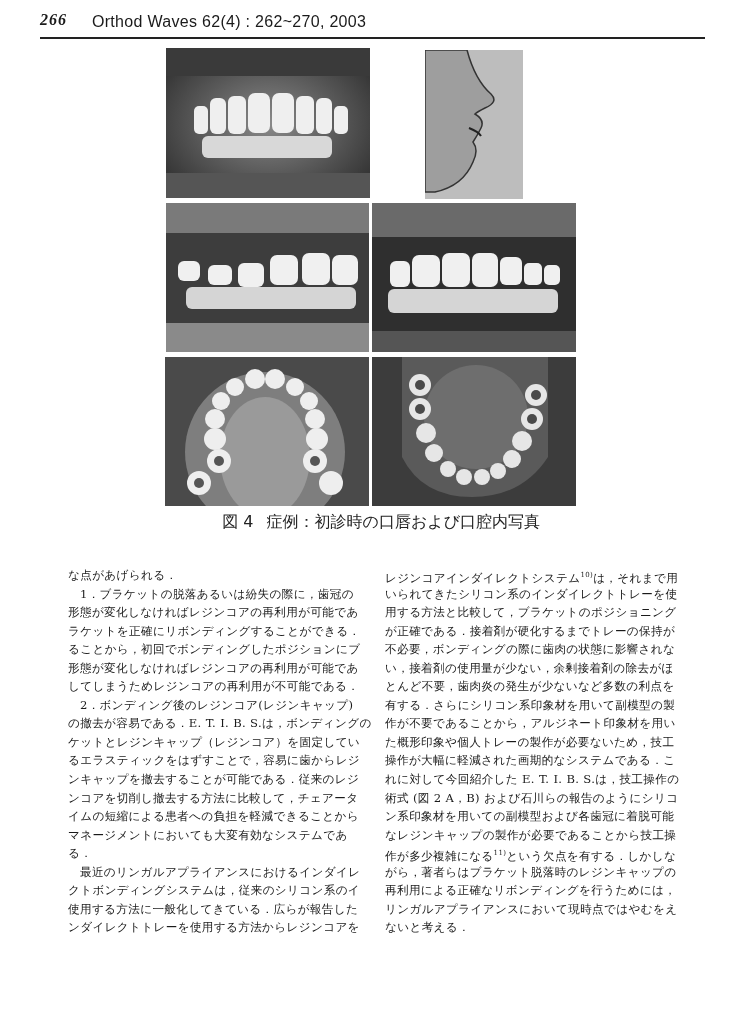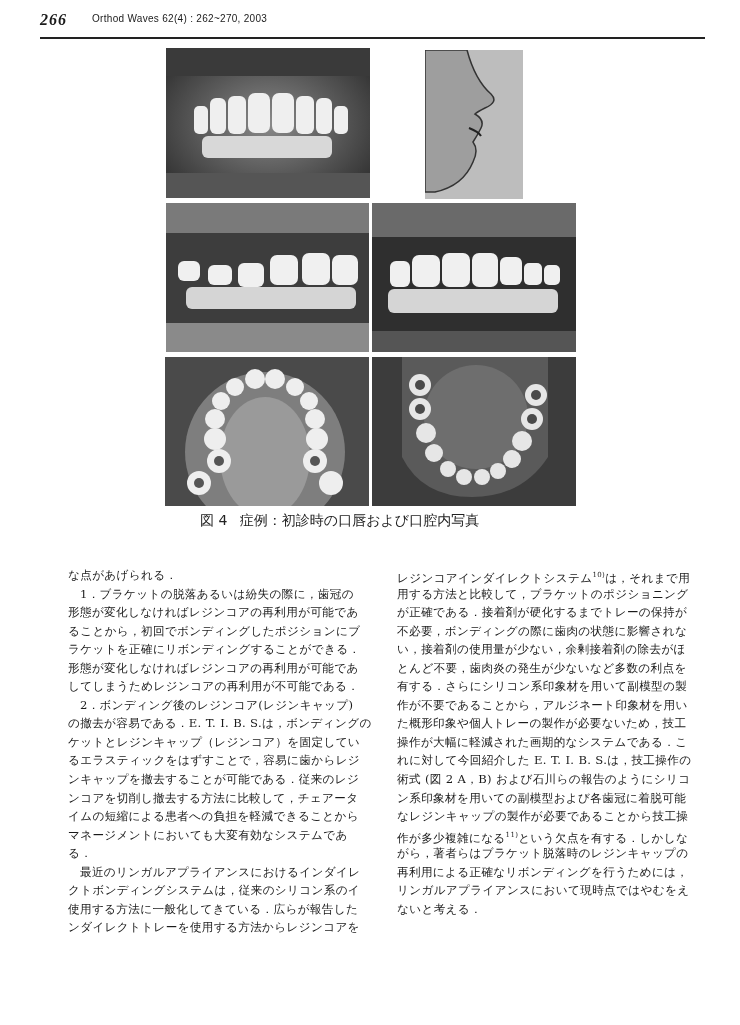--- a/index.html
+++ b/index.html
@@ -2,33 +2,33 @@
 <html><head>
 <meta charset="utf-8">
 <style>
   html, body { margin:0; padding:0; background:#ffffff; }
   body { width:740px; height:1025px; position:relative; overflow:hidden;
          font-family:"DejaVu Serif", serif; color:#1a1a1a; }
   .header { position:absolute; left:40px; top:11px; width:665px; height:22px; }
   .page-num { position:absolute; left:0; top:0; font-family:"Liberation Serif", serif;
               font-weight:bold; font-style:italic; font-size:16px; letter-spacing:1px; }
   .journal { position:absolute; left:52px; top:2px; font-family:"Liberation Sans", sans-serif;
-             font-size:10px; letter-spacing:0.3px; }
+             font-size:16px; letter-spacing:0.3px; }
   .rule { position:absolute; left:40px; top:37px; width:665px; height:2px; background:#222; }
 
   .photo { position:absolute; overflow:hidden; }
   .photo svg { display:block; width:100%; height:100%; }
 
-  .caption { position:absolute; left:200px; top:512px; width:340px; text-align:left;
-             font-family:"DejaVu Sans", sans-serif; font-size:14px; color:#222; }
+  .caption { position:absolute; left:200px; top:512px; width:340px; text-align:right;
+             font-family:"DejaVu Sans", sans-serif; font-size:16px; color:#222; }
   .caption .fig { margin-right:8px; }
 
   .col { position:absolute; top:566px; font-size:11.6px; line-height:18.55px; letter-spacing:0.35px; }
   .col.left { left:40px; width:318px;margin-left:28px; }
-  .col.right { left:385px; width:322px;margin-left:12px; }
+  .col.right { left:385px; width:322px; }
   .line { white-space:nowrap; height:18.55px; }
   sup { font-size:7px; vertical-align:5px; }
 </style>
 </head>
 <body>
 
 <div class="header">
   <span class="page-num">266</span>
   <span class="journal">Orthod Waves   62(4) : 262~270,  2003</span>
 </div>
@@ -167,40 +167,41 @@
 
 <div class="caption">
   <span class="fig">図 4</span>
   <span>症例：初診時の口唇および口腔内写真</span>
 </div>
 
 <div class="col left" id="colLeft">
     <div class="line">な点があげられる．</div>
     <div class="line">　1．ブラケットの脱落あるいは紛失の際に，歯冠の</div>
     <div class="line">形態が変化しなければレジンコアの再利用が可能であ</div>
+    <div class="line">ラケットを正確にリボンディングすることができる．</div>
     <div class="line">ることから，初回でボンディングしたポジションにブ</div>
-    <div class="line">ラケットを正確にリボンディングすることができる．</div>
     <div class="line">形態が変化しなければレジンコアの再利用が可能であ</div>
     <div class="line">してしまうためレジンコアの再利用が不可能である．</div>
     <div class="line">　2．ボンディング後のレジンコア(レジンキャップ)</div>
     <div class="line">の撤去が容易である．E. T. I. B. S.は，ボンディングの</div>
     <div class="line">ケットとレジンキャップ（レジンコア）を固定してい</div>
     <div class="line">るエラスティックをはずすことで，容易に歯からレジ</div>
     <div class="line">ンキャップを撤去することが可能である．従来のレジ</div>
     <div class="line">ンコアを切削し撤去する方法に比較して，チェアータ</div>
     <div class="line">イムの短縮による患者への負担を軽減できることから</div>
     <div class="line">マネージメントにおいても大変有効なシステムであ</div>
     <div class="line">る．</div>
     <div class="line">　最近のリンガルアプライアンスにおけるインダイレ</div>
     <div class="line">クトボンディングシステムは，従来のシリコン系のイ</div>
     <div class="line">使用する方法に一般化してきている．広らが報告した</div>
     <div class="line">ンダイレクトトレーを使用する方法からレジンコアを</div>
   </div>
 <div class="col right" id="colRight">
     <div class="line"><span>レジンコアインダイレクトシステム</span><sup>10)</sup><span>は，それまで用</span></div>
+    <div class="line"><span>いられてきたシリコン系のインダイレクトトレーを使</span></div>
     <div class="line"><span>用する方法と比較して，ブラケットのポジショニング</span></div>
     <div class="line"><span>が正確である．接着剤が硬化するまでトレーの保持が</span></div>
     <div class="line"><span>不必要，ボンディングの際に歯肉の状態に影響されな</span></div>
     <div class="line"><span>い，接着剤の使用量が少ない，余剰接着剤の除去がほ</span></div>
     <div class="line"><span>とんど不要，歯肉炎の発生が少ないなど多数の利点を</span></div>
     <div class="line"><span>有する．さらにシリコン系印象材を用いて副模型の製</span></div>
     <div class="line"><span>作が不要であることから，アルジネート印象材を用い</span></div>
     <div class="line"><span>た概形印象や個人トレーの製作が必要ないため，技工</span></div>
     <div class="line"><span>操作が大幅に軽減された画期的なシステムである．こ</span></div>
     <div class="line"><span>れに対して今回紹介した E. T. I. B. S.は，技工操作の</span></div>

